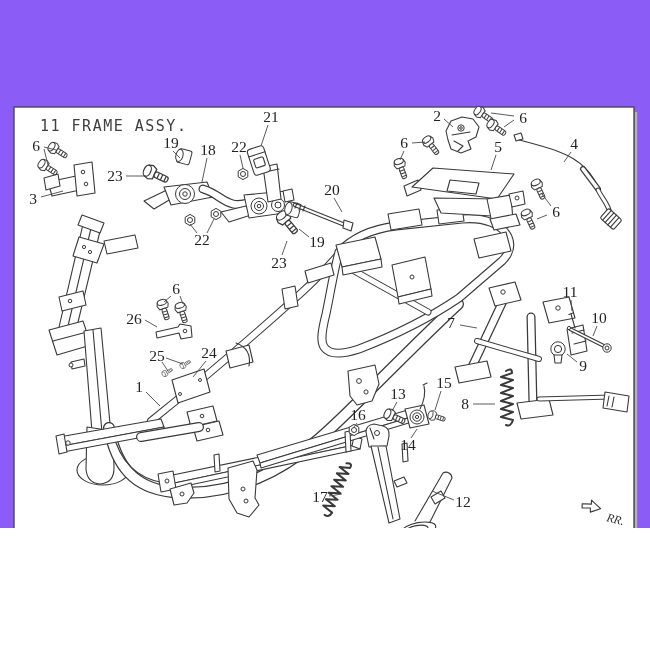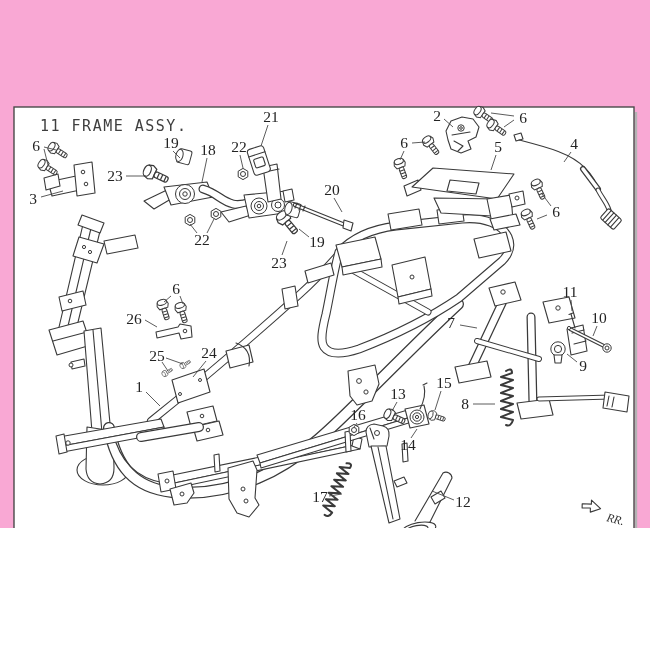--- a/index.html
+++ b/index.html
@@ -1,16 +1,16 @@
 <!DOCTYPE html>
 <html><head>
 <meta charset="utf-8">
 <style>
   html,body{margin:0;padding:0;background:#ffffff;}
-  #canvas{position:relative;width:650px;height:528px;background:#f9a8d4;overflow:hidden;
+  #canvas{position:relative;width:650px;height:528px;background:#8b5cf6;overflow:hidden;
           font-family:"Liberation Serif",serif;}
   svg text{user-select:none;}
   .title-text{font-family:"DejaVu Sans Mono",monospace;font-size:15px;letter-spacing:1.5px;fill:#3f3f3f;}
   .callout{font-family:"Liberation Serif",serif;font-size:15.5px;fill:#232323;text-anchor:middle;dominant-baseline:middle;}
   .rr-text{font-family:"Liberation Serif",serif;font-style:italic;font-size:12px;fill:#3a3a3a;}
   .ln{fill:#ffffff;stroke:#3a3a3a;stroke-width:1.1;stroke-linejoin:round;}
   .lnn{fill:none;stroke:#3a3a3a;stroke-width:1.1;stroke-linecap:round;stroke-linejoin:round;}
   .to{stroke:#3a3a3a;fill:none;stroke-linecap:round;stroke-linejoin:round;}
   .ti{stroke:#ffffff;fill:none;stroke-linecap:round;stroke-linejoin:round;}
   .hole{fill:#ffffff;stroke:#3a3a3a;stroke-width:1;}

